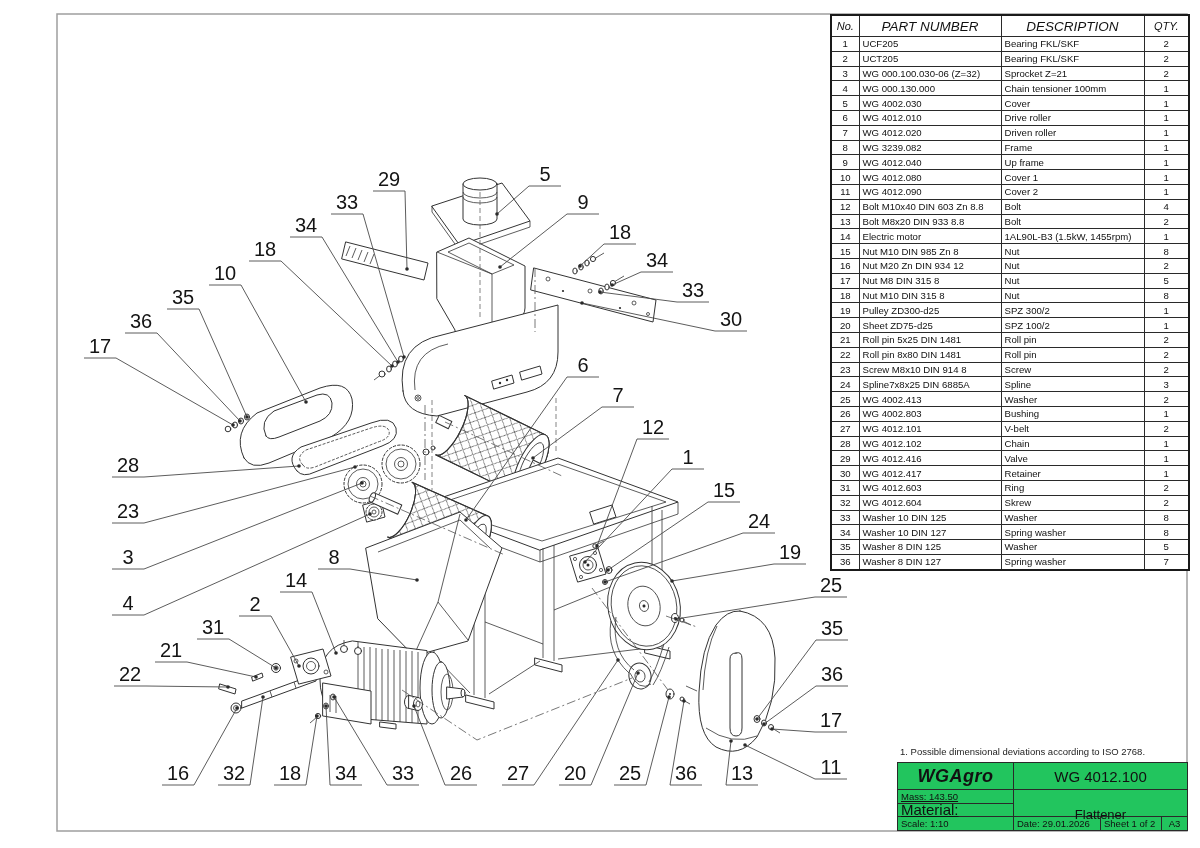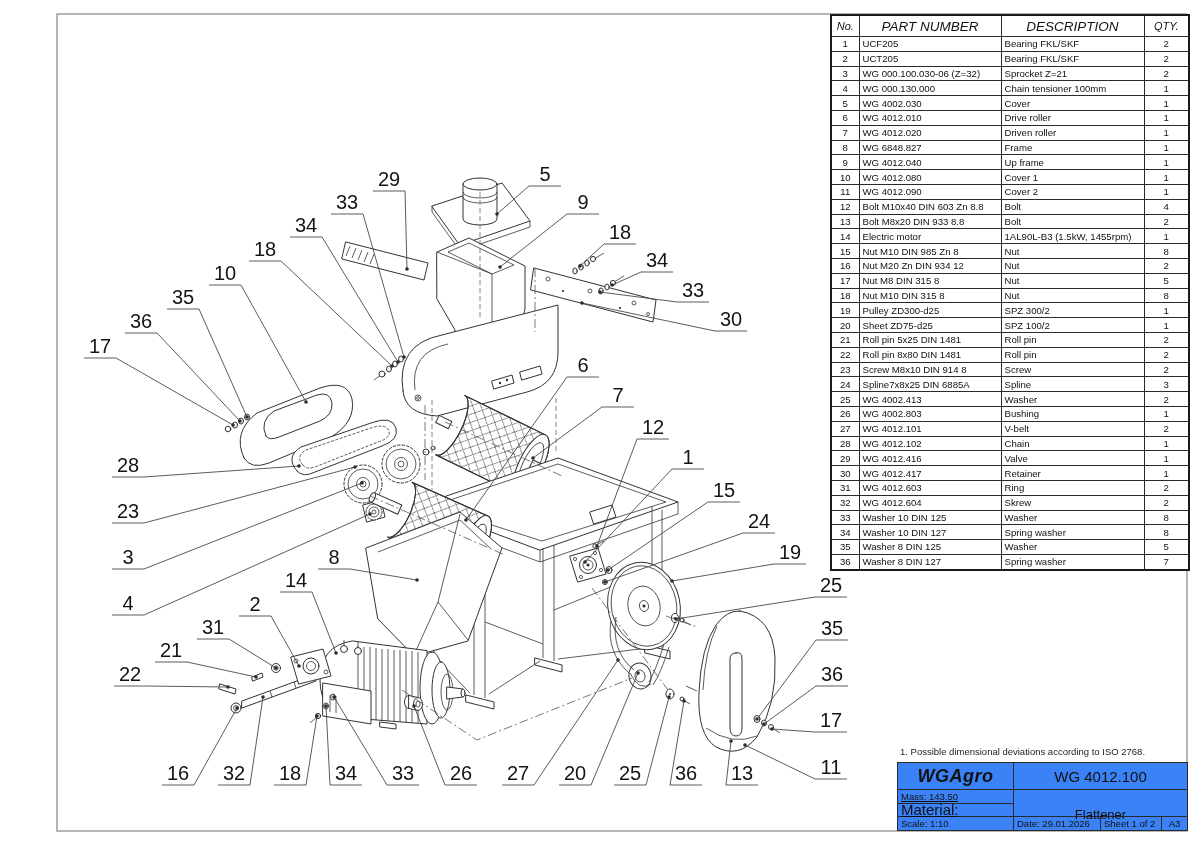--- a/index.html
+++ b/index.html
@@ -23,21 +23,21 @@
   #parts-table th{height:18px;font-style:italic;font-weight:normal;text-align:center;}
   th.h-big{font-size:13.5px;}
   th.h-small{font-size:11px;}
   #parts-table td{height:13.8px;font-size:9.6px;line-height:11px;padding:0 3px;}
   td.c-no,td.c-qty{text-align:center;padding:0 1px;}
   td.c-part,td.c-desc{text-align:left;}
   col.w-no{width:28px;} col.w-part{width:142px;} col.w-desc{width:143px;} col.w-qty{width:45px;}
 
   
   #note{position:absolute;left:900px;top:746px;font-size:9.5px;color:#222;}
-  #title-block{position:absolute;left:897px;top:762px;width:291px;height:69px;border:1.5px solid #2a2a2a;box-sizing:border-box;display:grid;grid-template-columns:116px 87px 61px 1fr;grid-template-rows:27px 13.5px 13.5px 1fr;grid-template-areas:"brand num num num" "mass flat flat flat" "mat flat flat flat" "scale date sheet fmt";background:#3b82f6;}
+  #title-block{position:absolute;left:897px;top:762px;width:291px;height:69px;border:1.5px solid #2a2a2a;box-sizing:border-box;display:grid;grid-template-columns:116px 87px 61px 1fr;grid-template-rows:27px 13.5px 13.5px 1fr;grid-template-areas:"brand num num num" "mass flat flat flat" "mat flat flat flat" "scale date sheet fmt";background:#22c55e;}
   #title-block>div{box-sizing:border-box;border-right:1px solid #2a2a2a;border-bottom:1px solid #2a2a2a;display:flex;align-items:center;}
   .tb-brand{grid-area:brand;justify-content:center;font-size:18px;font-weight:bold;font-style:italic;letter-spacing:0.5px;}
   .tb-num{grid-area:num;justify-content:center;font-size:15px;border-right:none!important;}
   .tb-mass{grid-area:mass;font-size:9.5px;padding-left:3px;text-decoration:underline;}
   .tb-mat{grid-area:mat;font-size:15px;padding-left:3px;text-decoration:underline;}
   .tb-flat{grid-area:flat;justify-content:center;font-size:13px;border-right:none!important;margin-top:23px;}
   .tb-scale{grid-area:scale;font-size:9.5px;padding-left:3px;border-bottom:none!important;}
   .tb-date{grid-area:date;font-size:9.5px;padding-left:3px;border-bottom:none!important;}
   .tb-sheet{grid-area:sheet;font-size:9.5px;padding-left:3px;border-bottom:none!important;}
   .tb-fmt{grid-area:fmt;justify-content:center;font-size:9.5px;border-right:none!important;border-bottom:none!important;}
@@ -645,21 +645,21 @@
           <td class="c-qty">1</td>
         </tr>
         <tr>
           <td class="c-no">7</td>
           <td class="c-part">WG 4012.020</td>
           <td class="c-desc">Driven roller</td>
           <td class="c-qty">1</td>
         </tr>
         <tr>
           <td class="c-no">8</td>
-          <td class="c-part">WG 6848.827</td>
+          <td class="c-part">WG 3239.082</td>
           <td class="c-desc">Frame</td>
           <td class="c-qty">1</td>
         </tr>
         <tr>
           <td class="c-no">9</td>
           <td class="c-part">WG 4012.040</td>
           <td class="c-desc">Up frame</td>
           <td class="c-qty">1</td>
         </tr>
         <tr>

